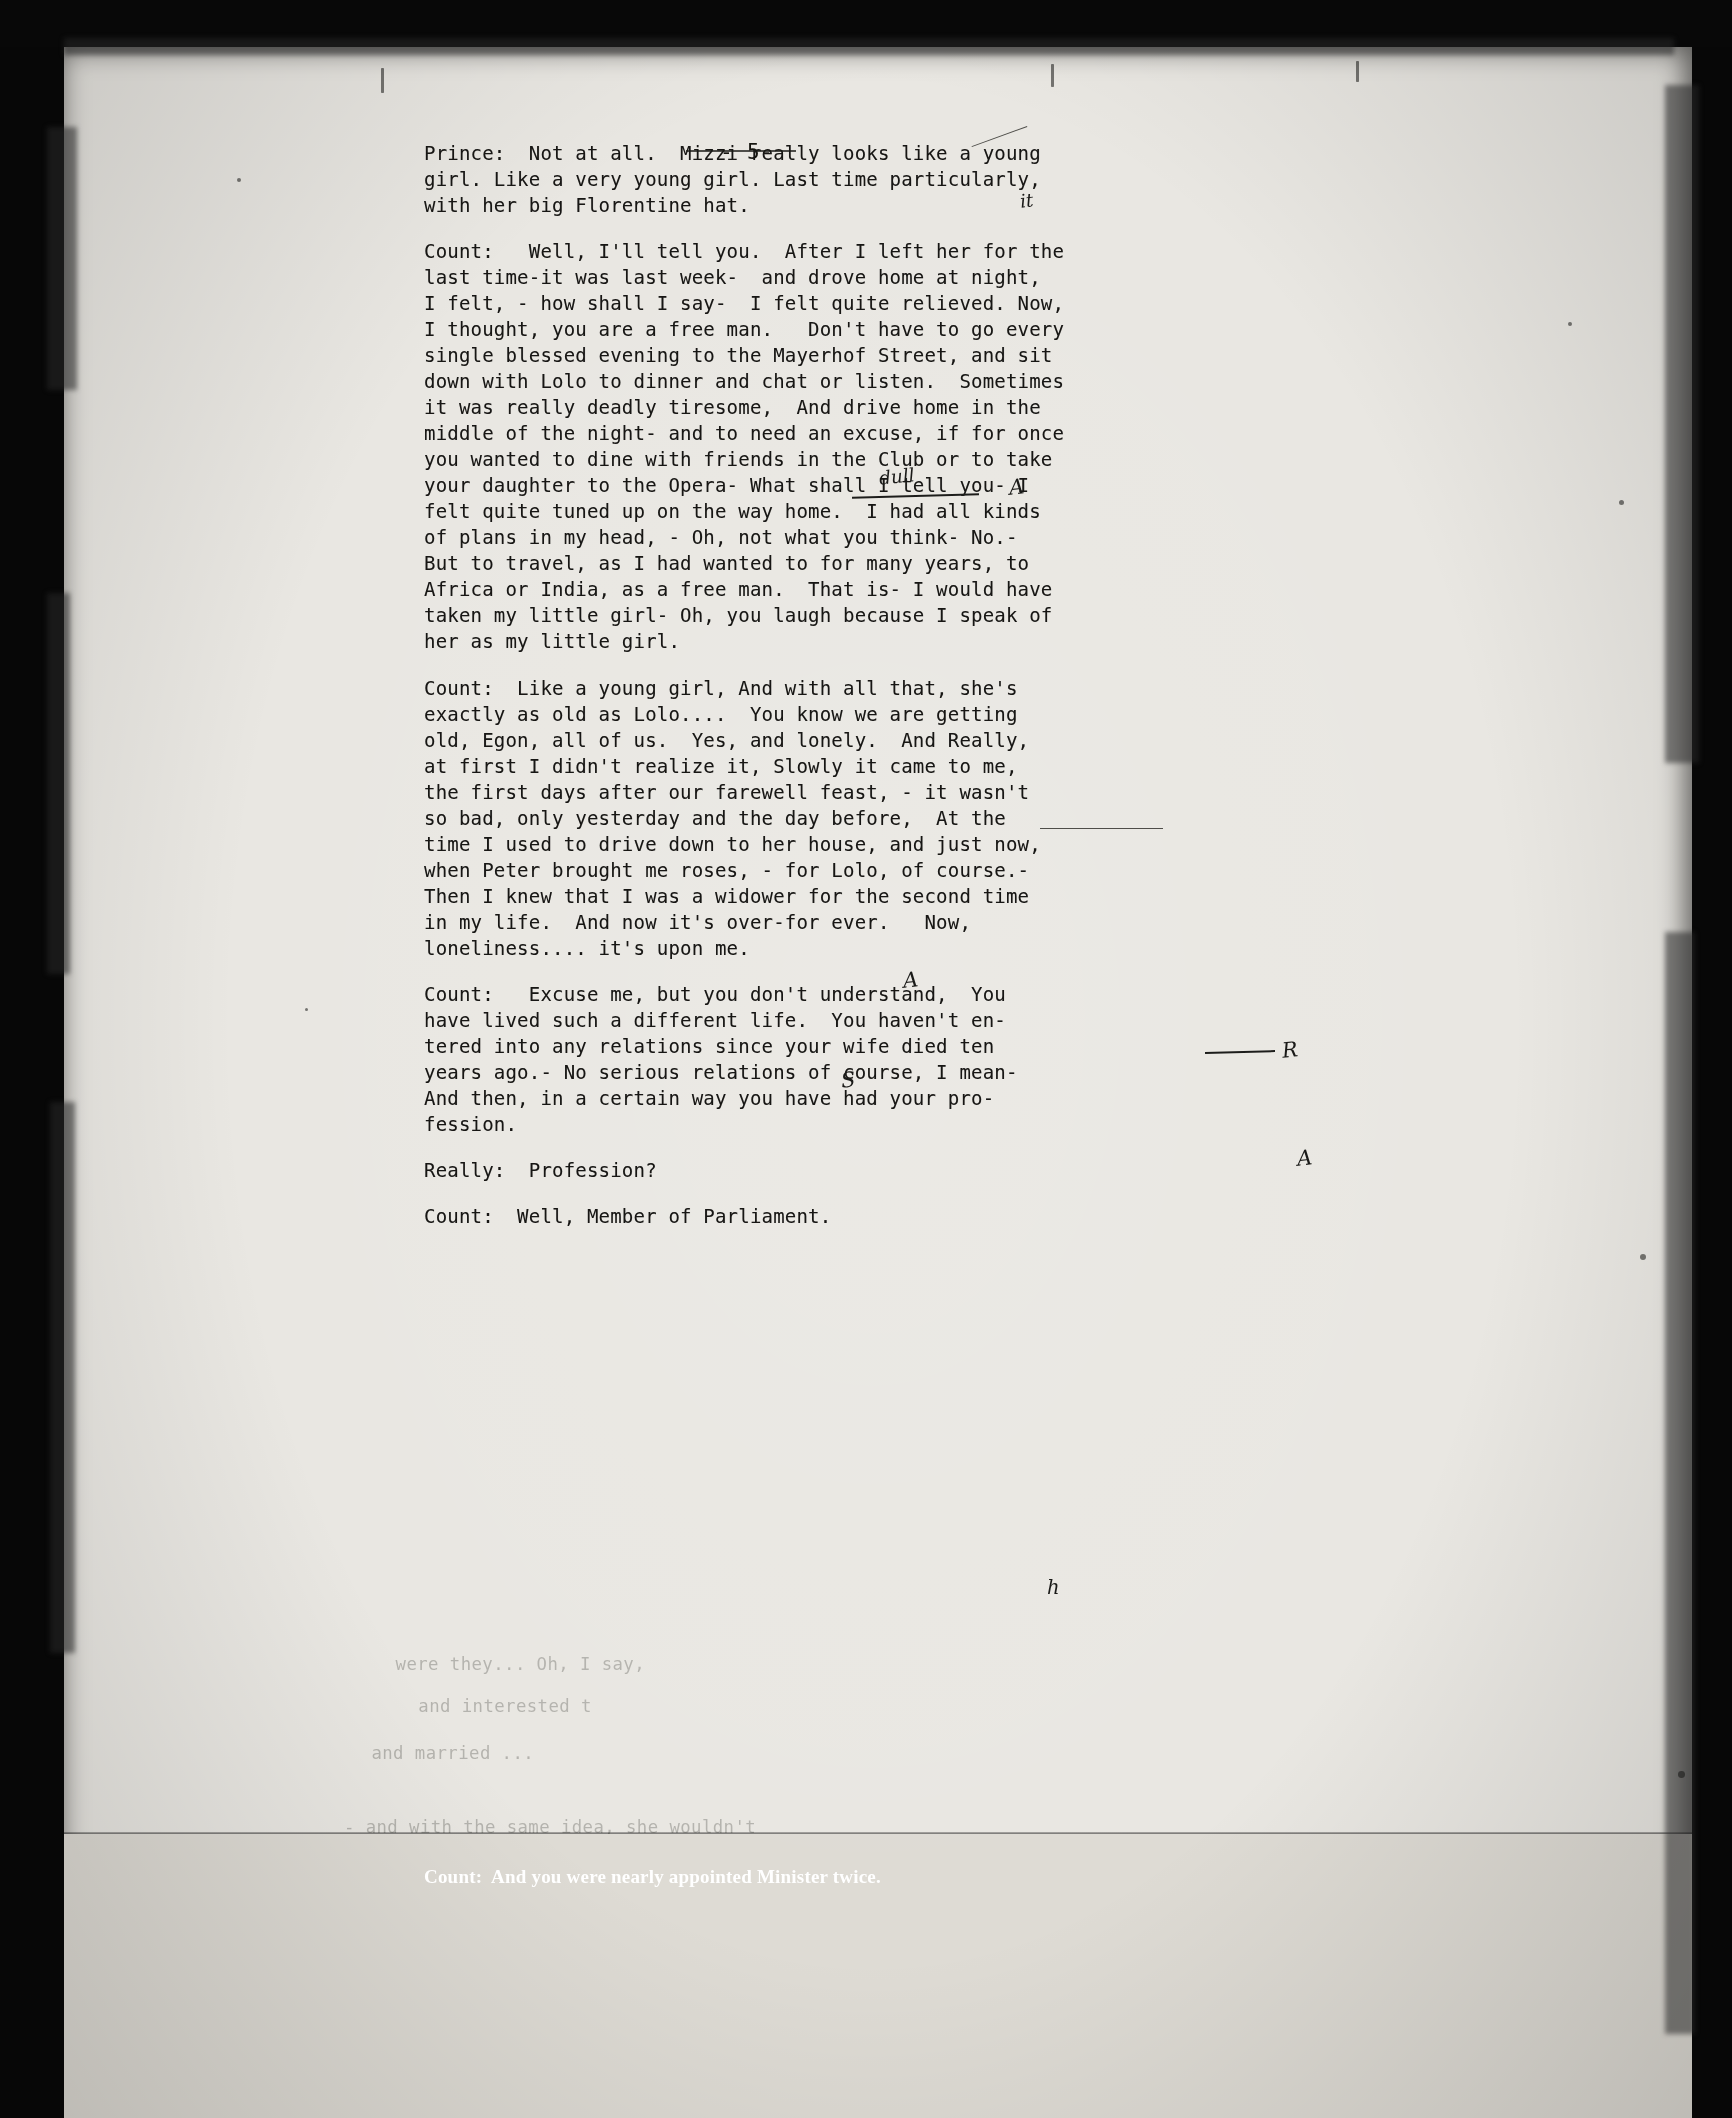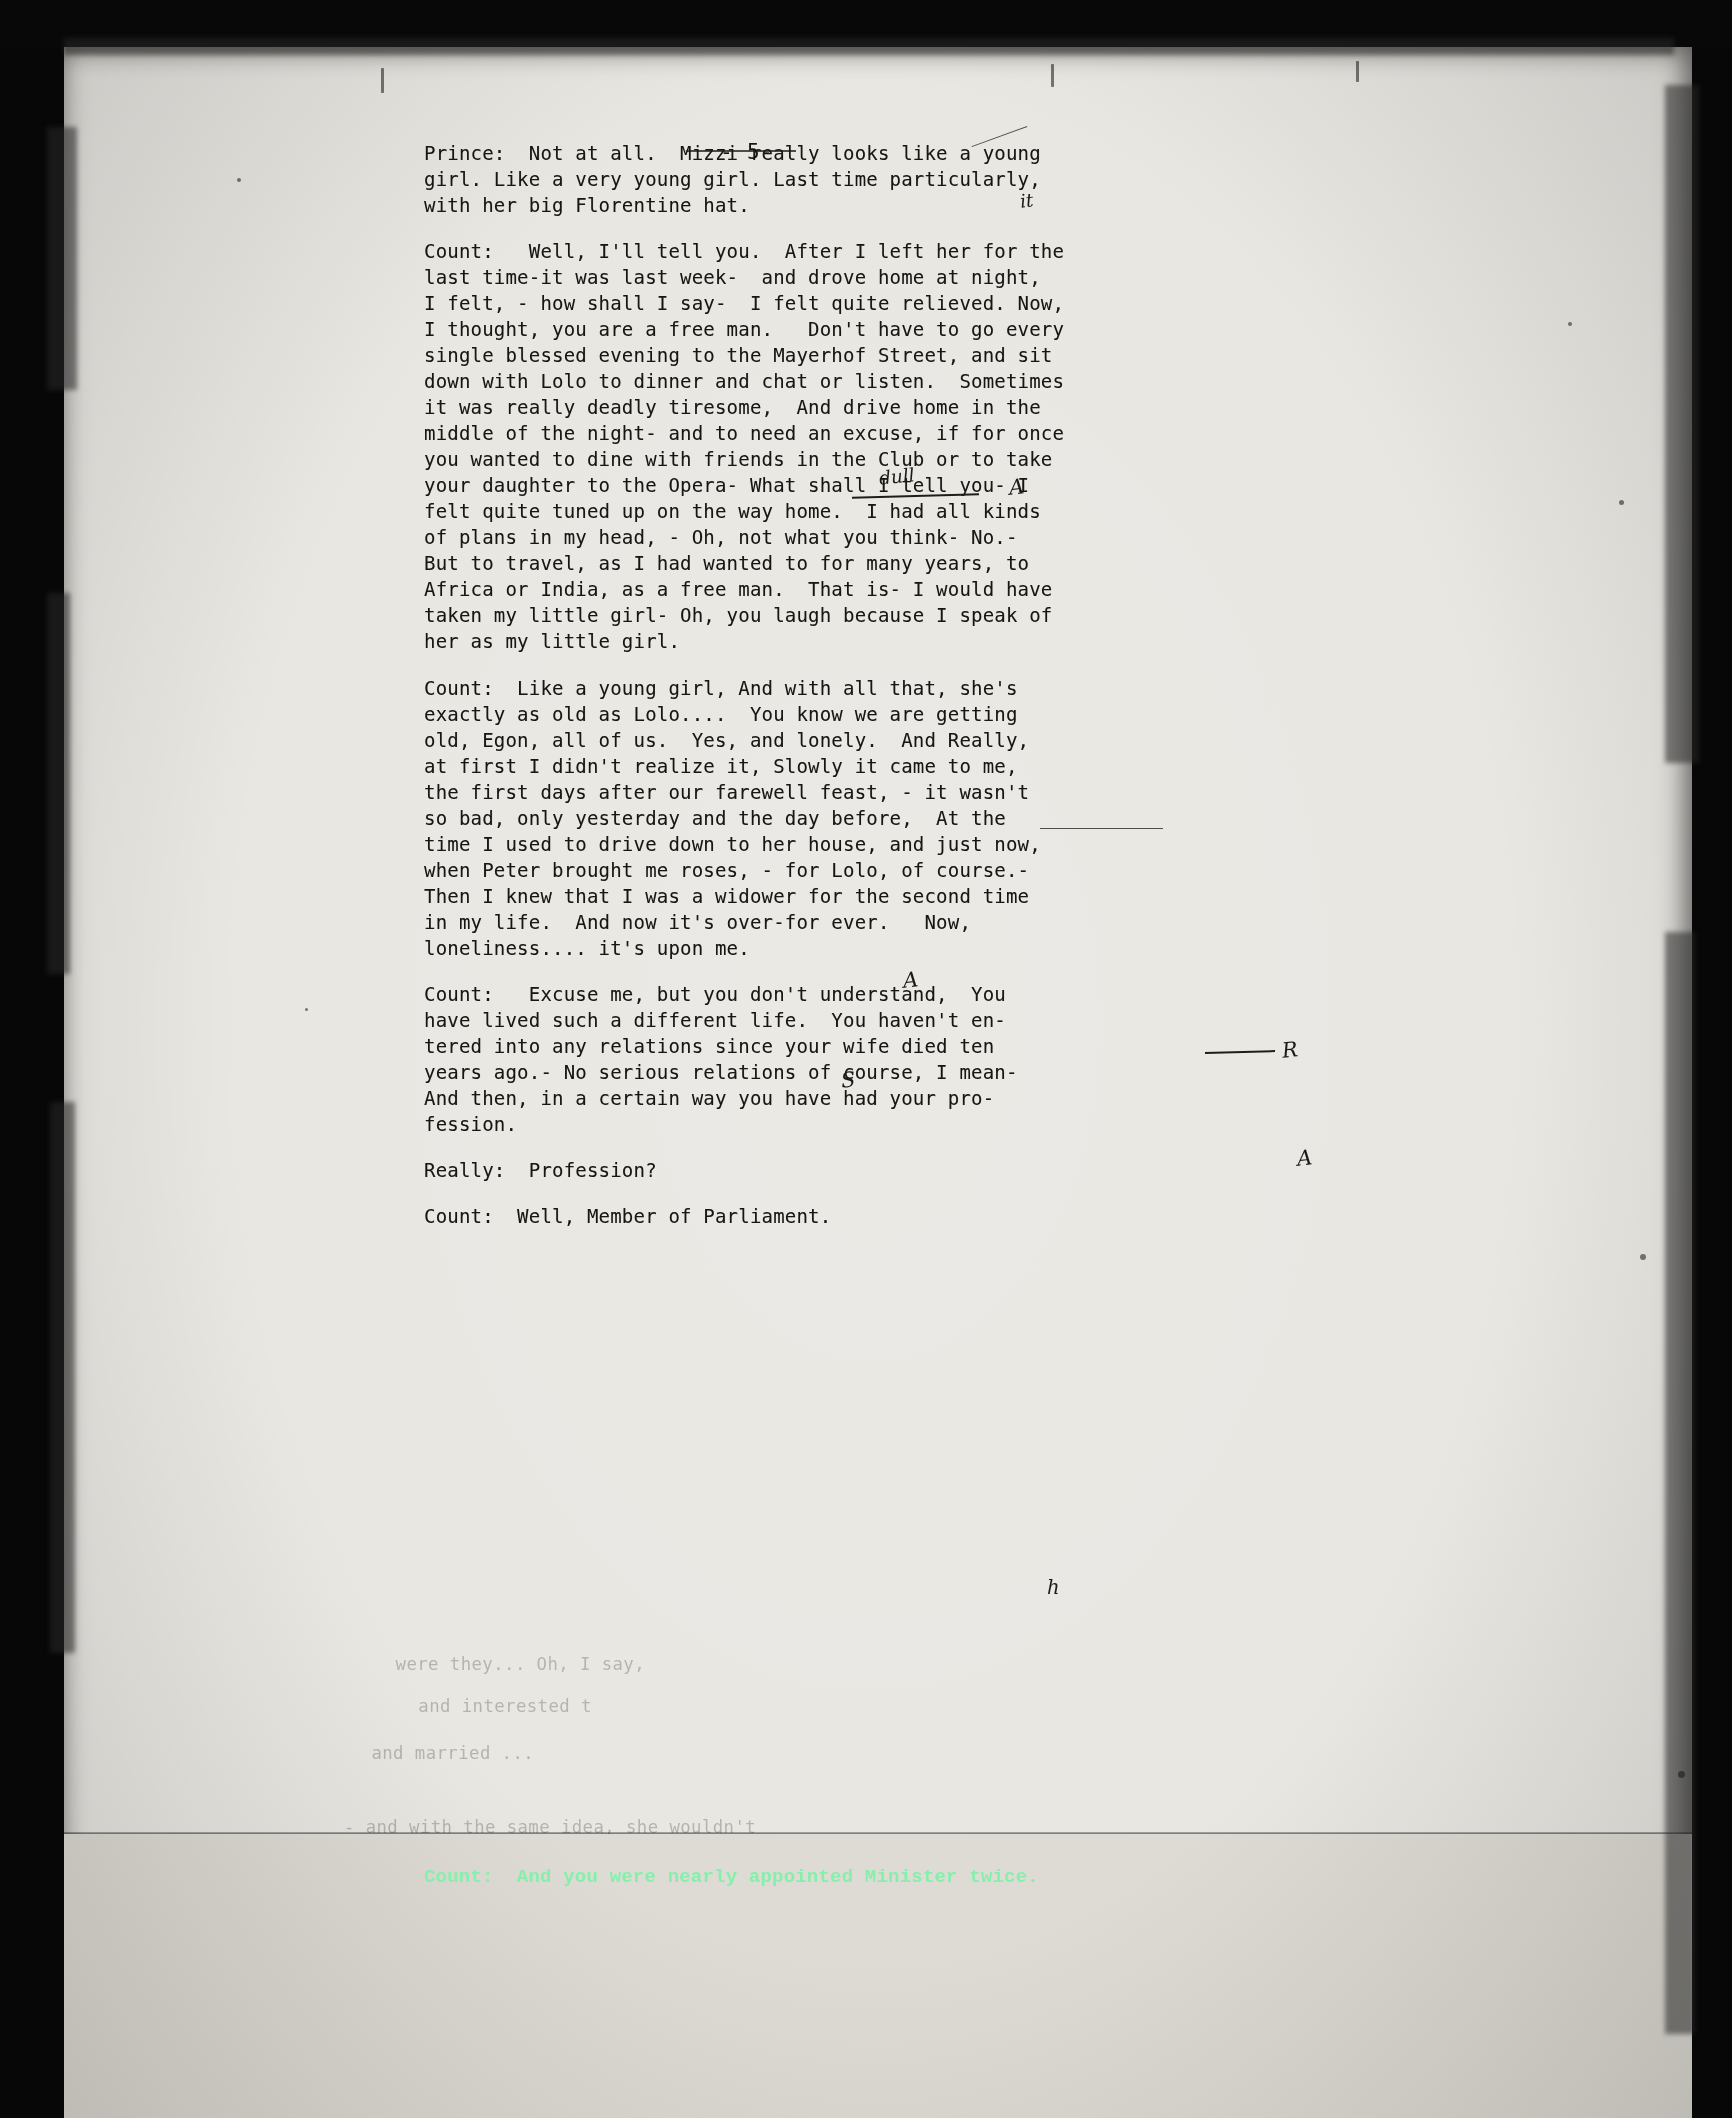--- a/index.html
+++ b/index.html
@@ -155,22 +155,22 @@
     background: rgba(20,20,18,0.55);
     border-radius: 50%;
   }
 
   
   #lower-content {
     position: absolute;
     left: 424px;
     top: 1864px;
     width: 1144px;
-    color: #86efac;
-    font-family: Liberation Mono, monospace;
+    color: #ffffff;
+    font-family: Liberation Serif, serif;
     font-size: 19px;
     line-height: 26px;
     letter-spacing: 0.2px;
     font-weight: bold;
   }
   #lower-content .para { margin-bottom: 19.5px; text-shadow: none; }
 </style>
 </head>
 <body>
 

